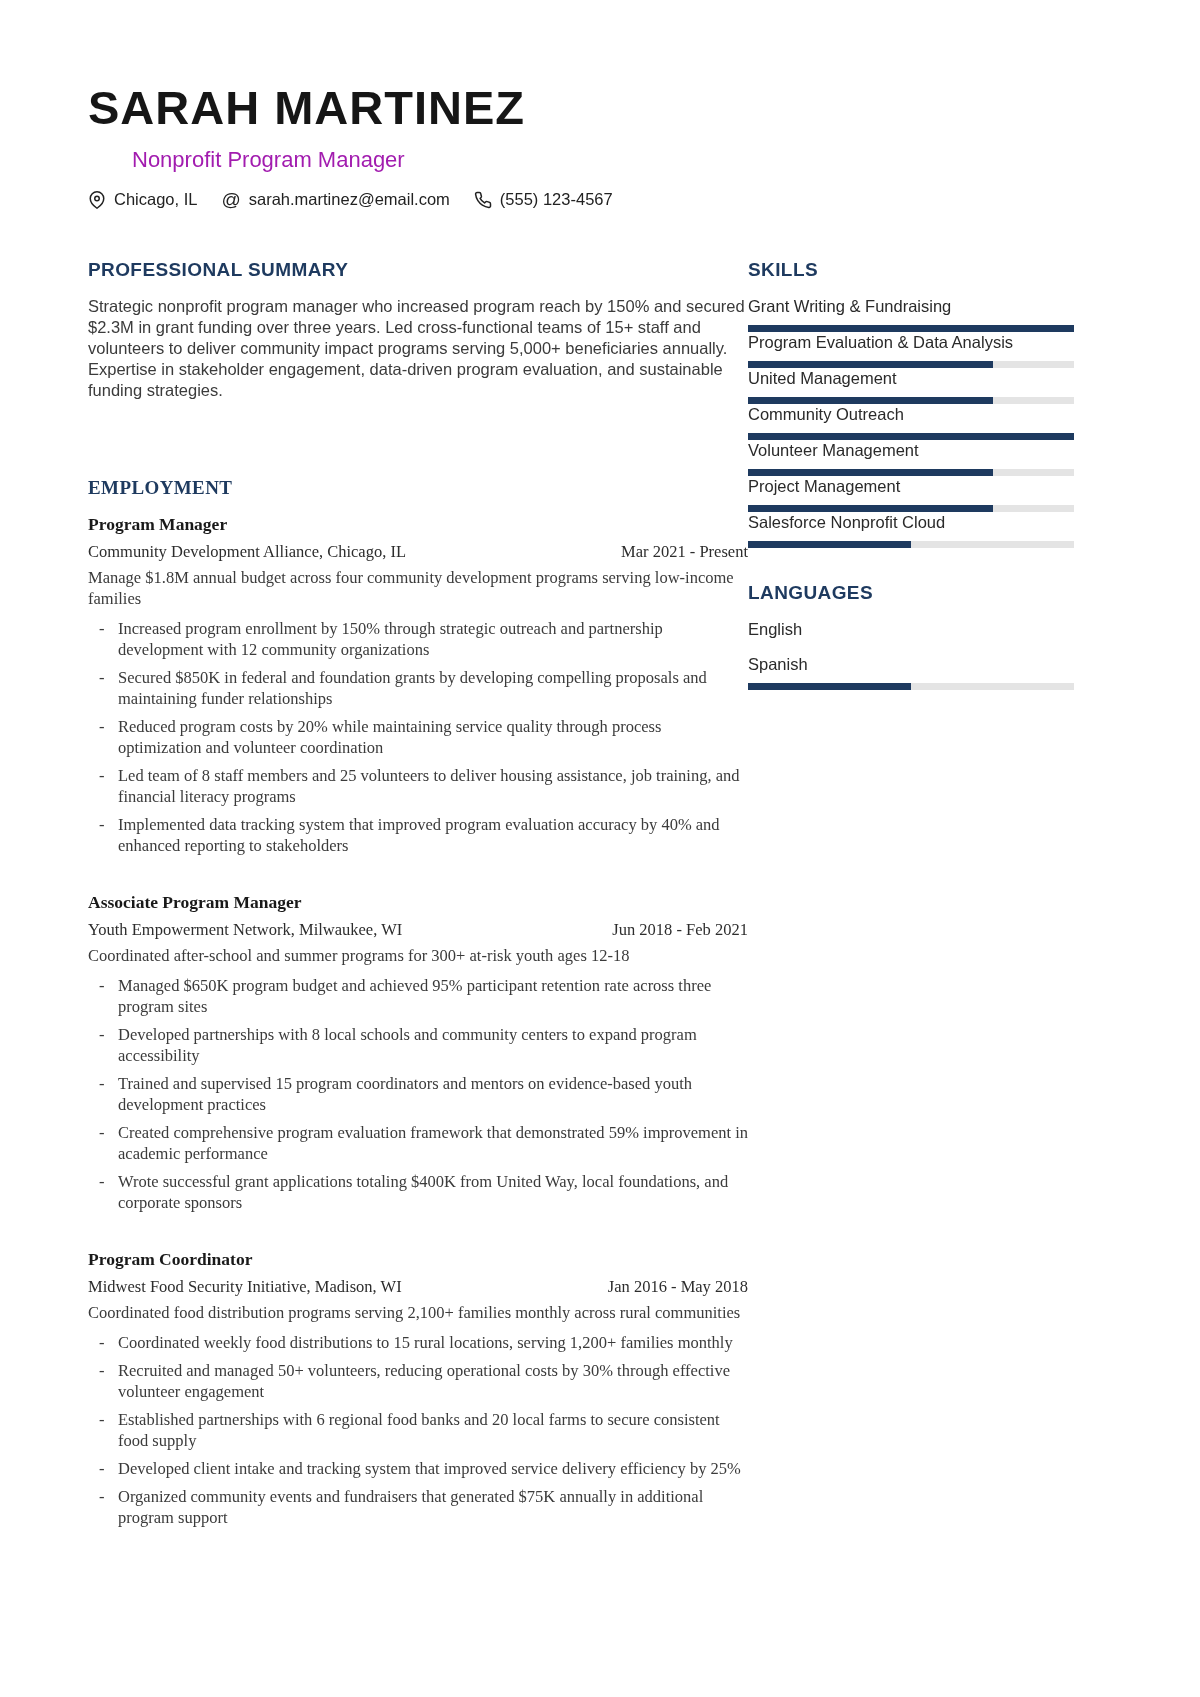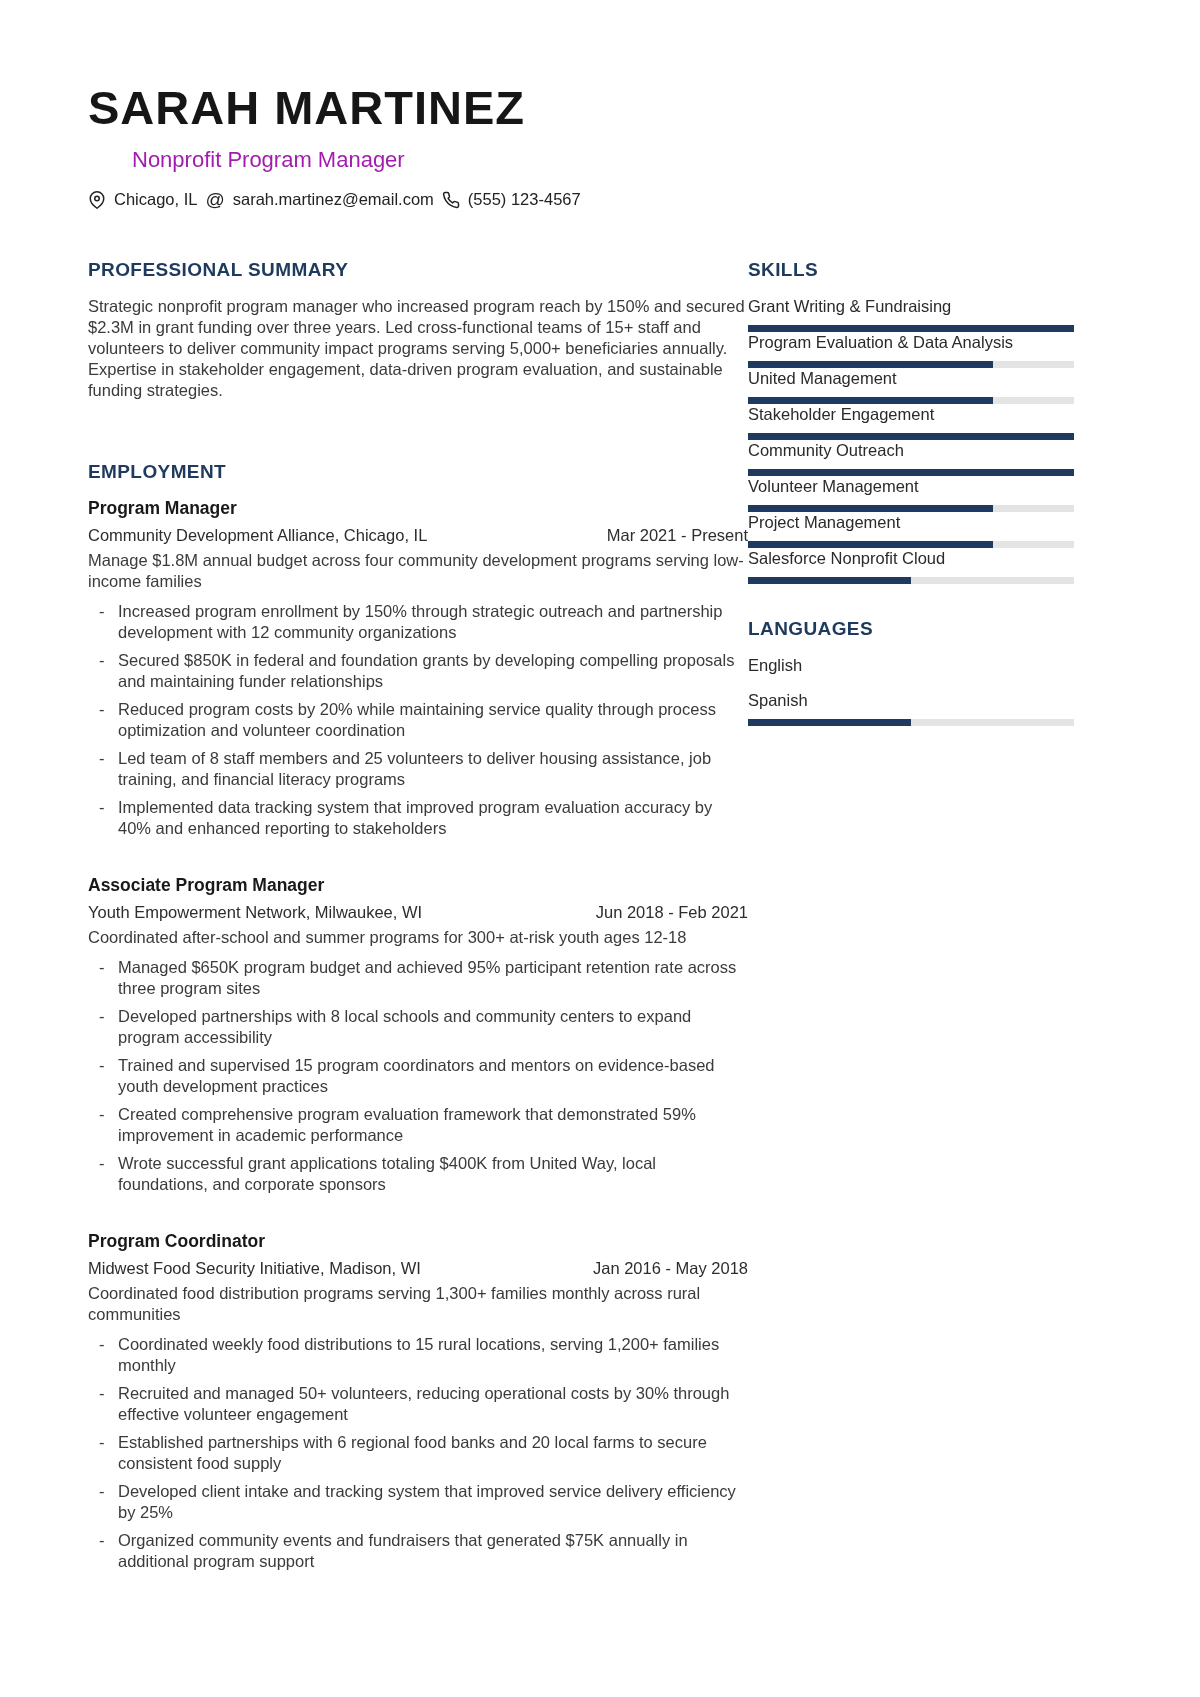--- a/index.html
+++ b/index.html
@@ -14,38 +14,38 @@
     width:1200px;height:1697px;background:#ffffff;overflow:hidden;
     font-family:"Liberation Sans", sans-serif;color:var(--body-text);
   }
   .page{padding:84px 115px 0 88px;}
   
   .name{
     margin:0;font-size:47px;line-height:1.0;font-weight:700;
     letter-spacing:1px;color:var(--ink);
   }
   .subtitle{margin-top:16px;font-size:22px;color:#a21caf;margin-left:44px;}
-  .contact-row{margin-top:17px;display:flex;align-items:center;gap:8px;
+  .contact-row{margin-top:17px;display:flex;align-items:center;gap:24px;
     font-size:16.5px;color:#222222;}
   .contact-item{display:flex;align-items:center;gap:8px;}
   .cicon{width:18px;height:18px;display:block;}
   .cicon path,.cicon circle{fill:none;stroke:#222222;stroke-width:2;
     stroke-linecap:round;stroke-linejoin:round;}
   .at-glyph{font-size:19px;font-weight:500;color:#222222;line-height:1;}
   
   .columns{display:flex;margin-top:50px;}
   .main-col{width:660px;flex:0 0 660px;}
   .side-col{width:326px;flex:0 0 326px;}
   .sec-h{
     margin:0 0 15px 0;font-size:19px;font-weight:700;
     letter-spacing:.4px;color:var(--accent);
   }
   .body-text{margin:0;font-size:16.5px;line-height:21px;color:var(--body-text);}
   
-  .employment-section{margin-top:60px;}
+  .employment-section{margin-top:76px;font-family:Liberation Serif, serif;}
   .job{margin-top:0;}
   .job + .job{margin-top:36px;}
   .job-title{margin:0 0 7px 0;font-size:17.5px;font-weight:700;color:#191919;}
   .job-meta{display:flex;justify-content:space-between;align-items:baseline;
     font-size:16.5px;color:#2d2d2d;margin-bottom:5px;}
   .job-desc{margin:0 0 9px 0;}
   .bullets{margin:0;padding:0;list-style:none;}
   .bullets li{
     position:relative;padding-left:30px;margin-bottom:7px;
     font-size:16.5px;line-height:21px;color:var(--body-text);
@@ -131,21 +131,21 @@
             <li>Wrote successful grant applications totaling $400K from United Way, local foundations, and corporate sponsors</li>
           </ul>
         </article>
 
         <article class="job">
           <h3 class="job-title">Program Coordinator</h3>
           <div class="job-meta">
             <span>Midwest Food Security Initiative, Madison, WI</span>
             <span>Jan 2016 - May 2018</span>
           </div>
-          <p class="body-text job-desc">Coordinated food distribution programs serving 1,300+ families monthly across rural communities</p>
+          <p class="body-text job-desc">Coordinated food distribution programs serving 2,100+ families monthly across rural communities</p>
           <ul class="bullets">
             <li>Coordinated weekly food distributions to 15 rural locations, serving 1,200+ families monthly</li>
             <li>Recruited and managed 50+ volunteers, reducing operational costs by 30% through effective volunteer engagement</li>
             <li>Established partnerships with 6 regional food banks and 20 local farms to secure consistent food supply</li>
             <li>Developed client intake and tracking system that improved service delivery efficiency by 25%</li>
             <li>Organized community events and fundraisers that generated $75K annually in additional program support</li>
           </ul>
         </article>
 
       </section>
@@ -168,26 +168,20 @@
               <div class="fill" style="width: 75%;"></div>
             </div>
         </div>
         <div class="skill">
           <div class="skill-label">United Management</div>
           <div class="track">
               <div class="fill" style="width: 75%;"></div>
             </div>
         </div>
         <div class="skill">
-          <div class="skill-label">Stakeholder Engagement</div>
-          <div class="track">
-              <div class="fill" style="width: 100%;"></div>
-            </div>
-        </div>
-        <div class="skill">
           <div class="skill-label">Community Outreach</div>
           <div class="track">
               <div class="fill" style="width: 100%;"></div>
             </div>
         </div>
         <div class="skill">
           <div class="skill-label">Volunteer Management</div>
           <div class="track">
               <div class="fill" style="width: 75%;"></div>
             </div>

